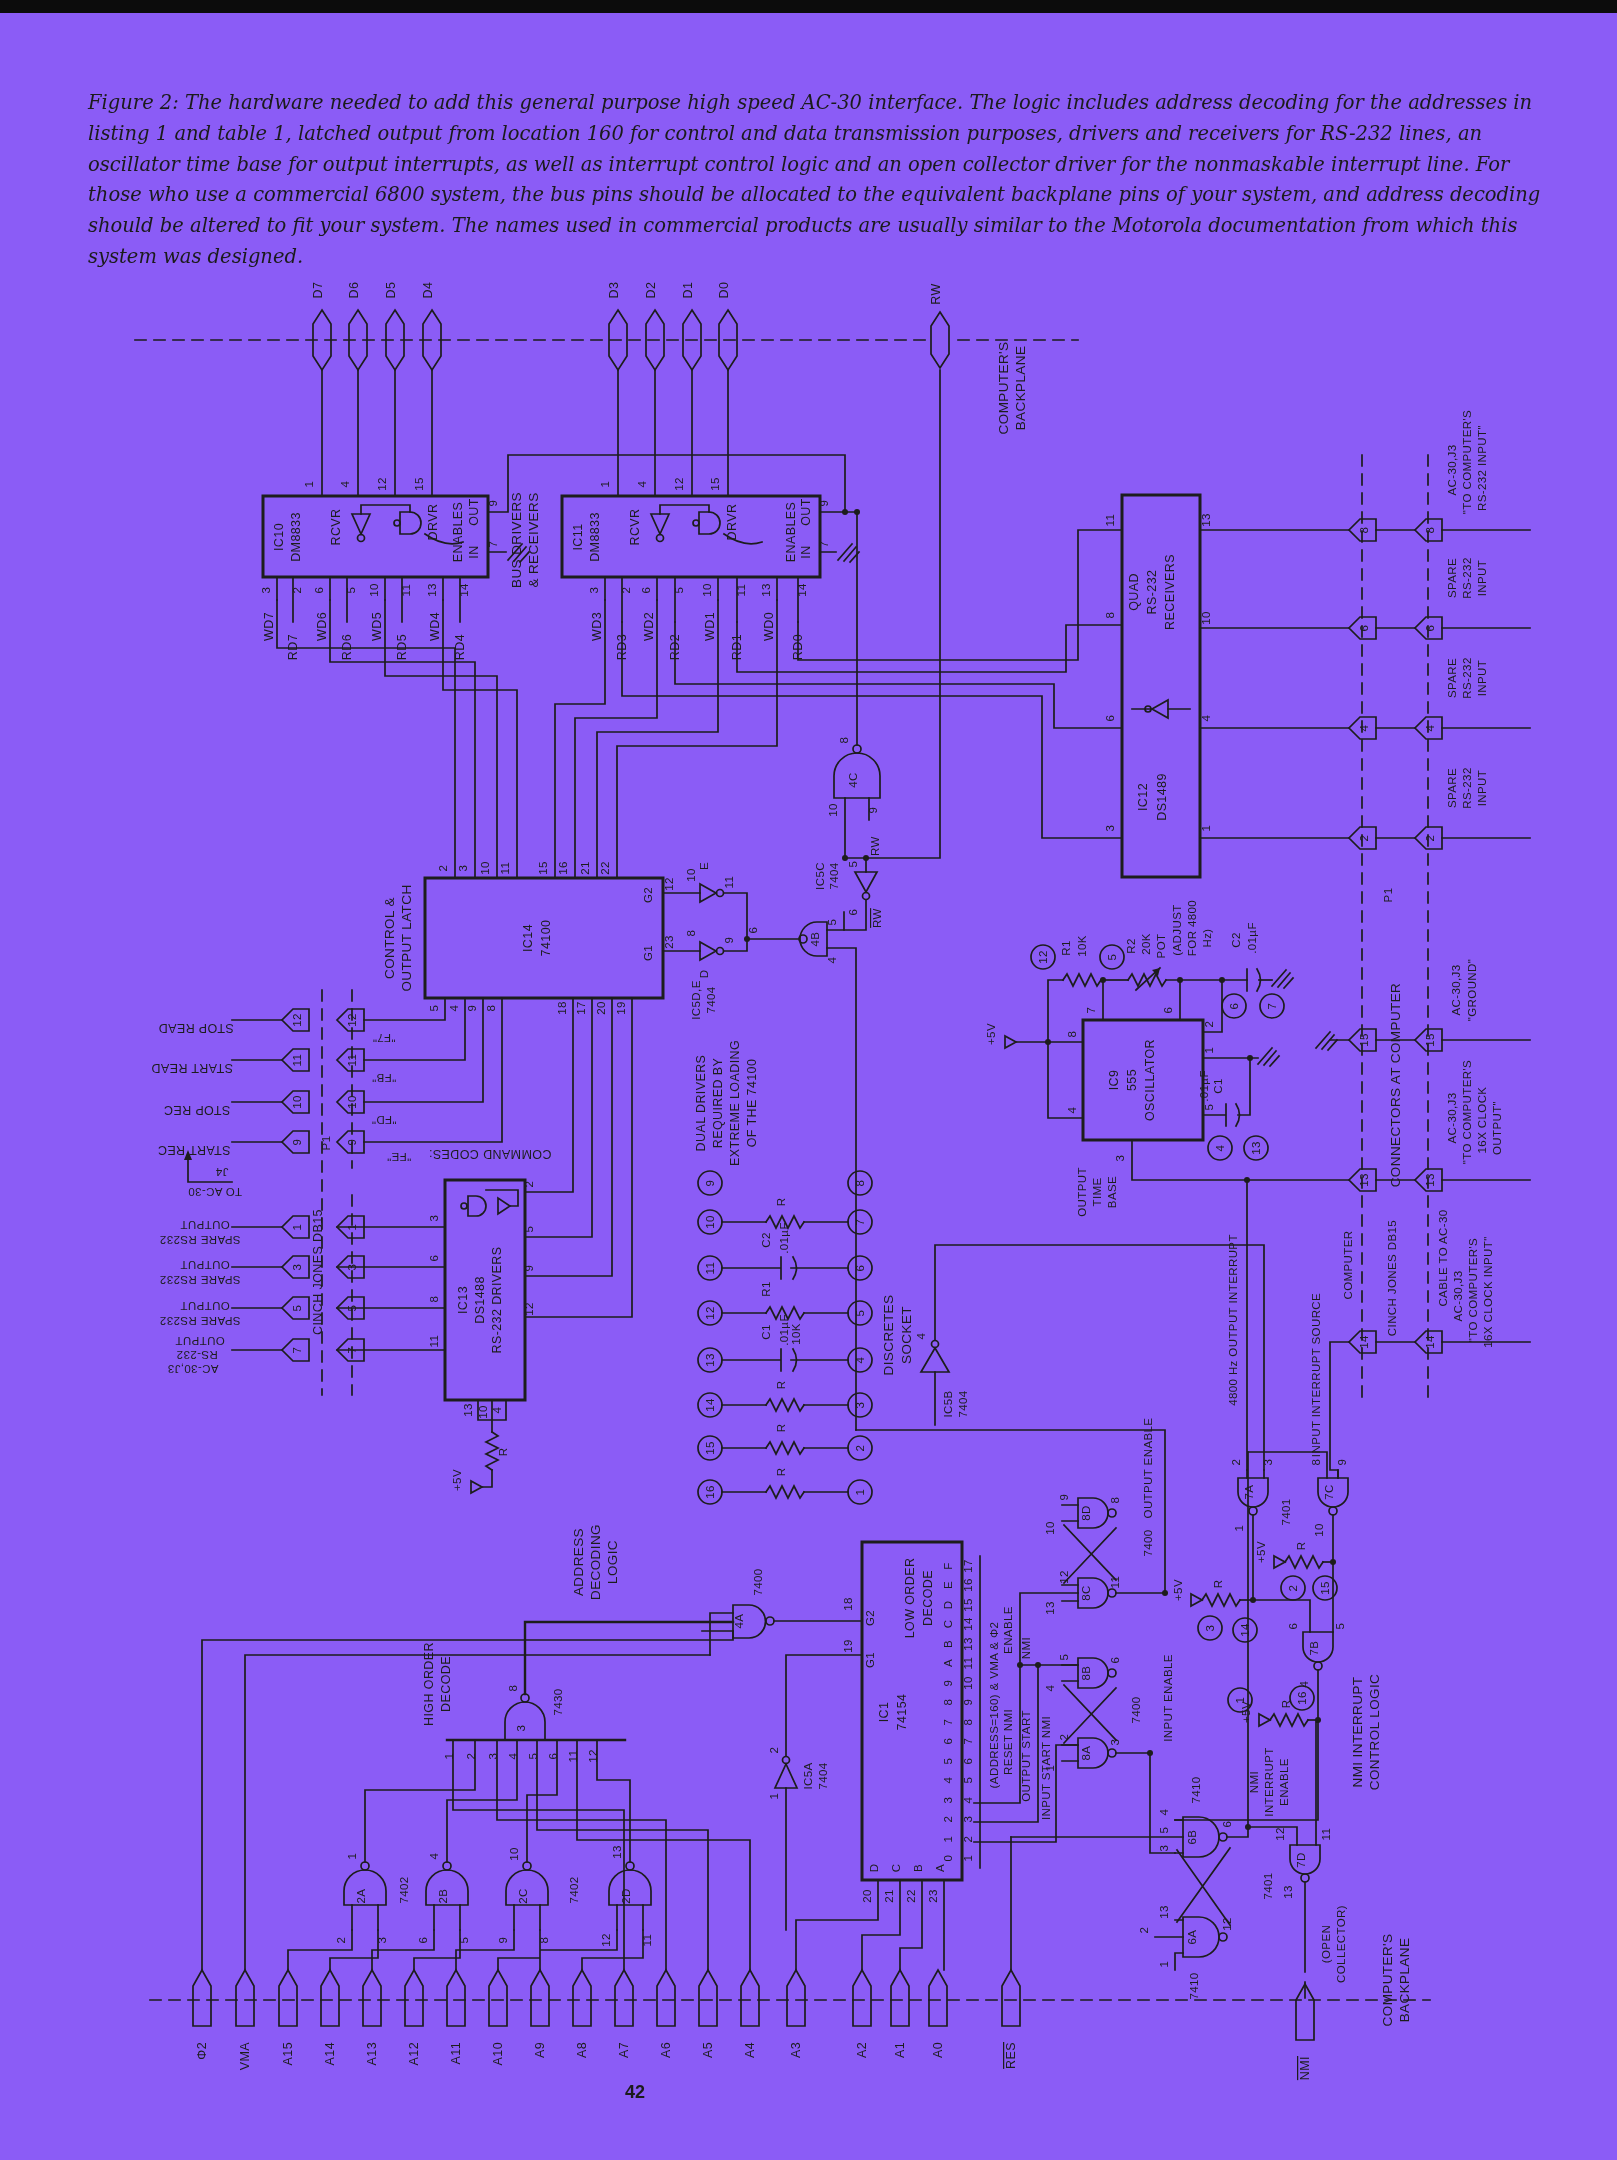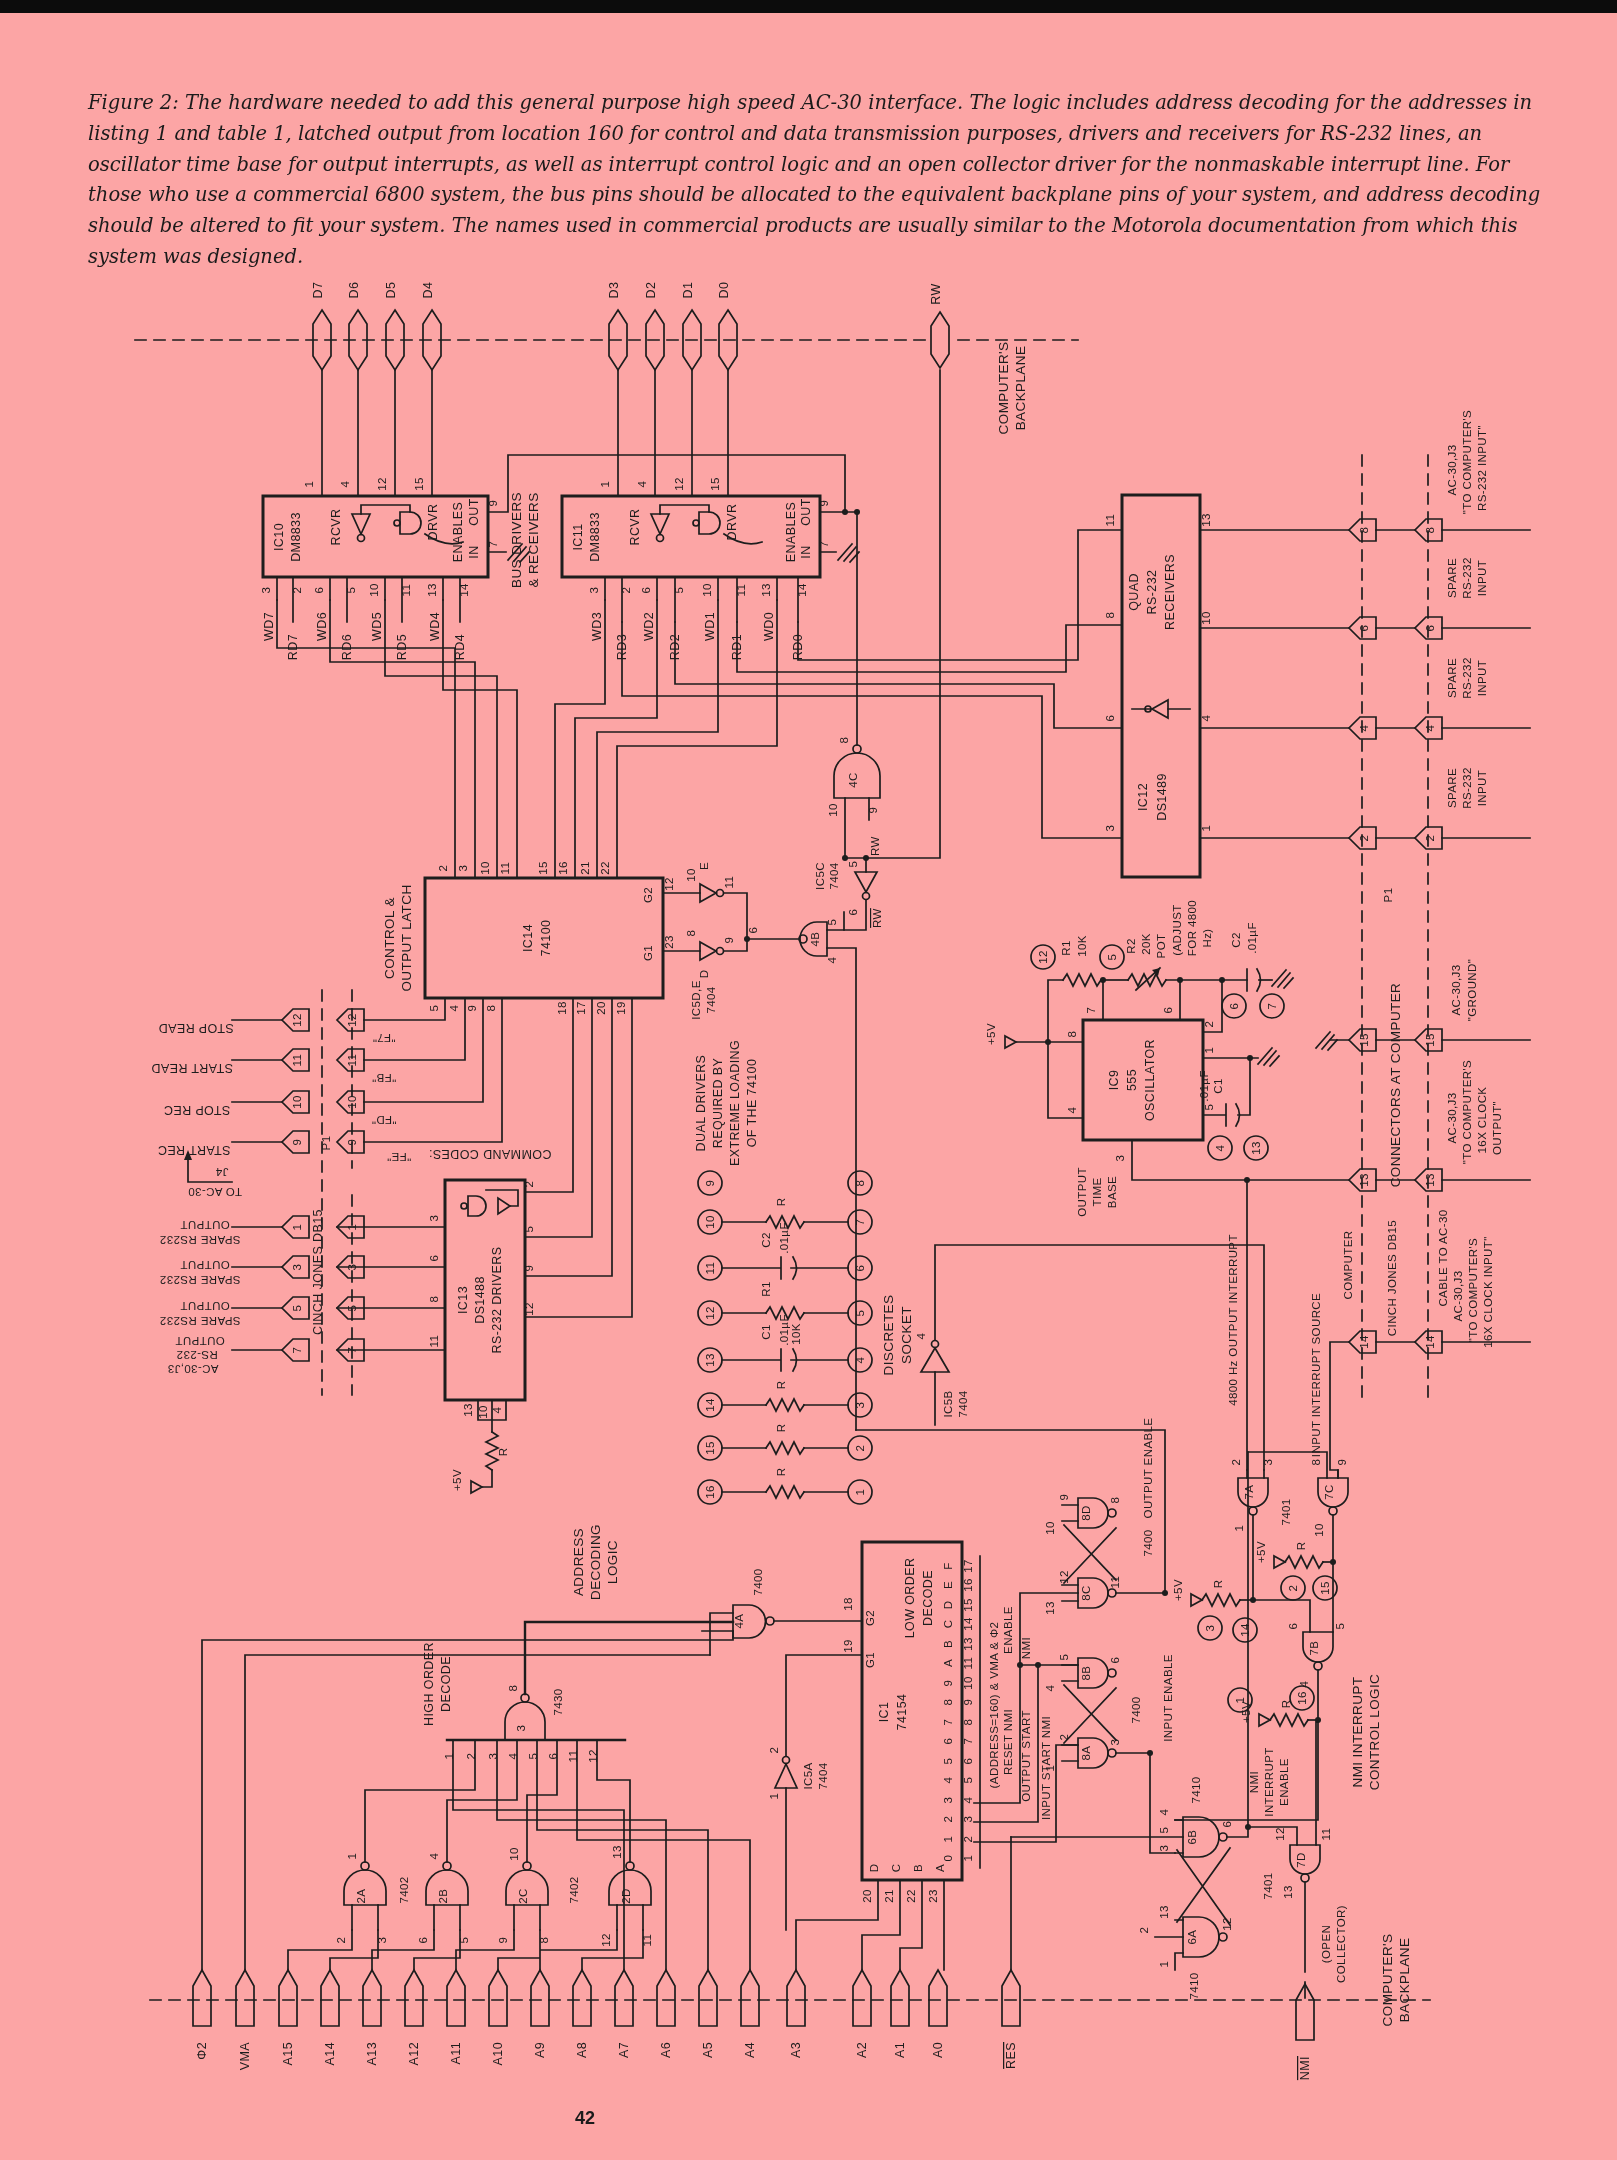--- a/index.html
+++ b/index.html
@@ -1,23 +1,23 @@
 <!DOCTYPE html>
 <html><head>
 <meta charset="utf-8">
 <style>
   html,body{margin:0;padding:0;background:#888;}
-  #page{position:relative;width:1617px;height:2160px;background:#fca5a5;overflow:hidden;
+  #page{position:relative;width:1617px;height:2160px;background:#8b5cf6;overflow:hidden;
         font-family:"Liberation Sans",sans-serif;}
   #scanbar{position:absolute;left:0;top:0;width:1617px;height:13px;background:#0c0c0c;}
   #caption{position:absolute;left:88px;top:88px;width:1456px;
            font-family:"DejaVu Serif",serif;font-style:italic;font-size:19.5px;
            line-height:1.58;color:#1b1b1b;}
-  #pageno{position:absolute;left:575px;top:2082px;width:70px;text-align:left;
-          font-size:18px;font-weight:bold;color:#1b1b1b;margin-top:26px;}
+  #pageno{position:absolute;left:575px;top:2082px;width:70px;text-align:right;
+          font-size:18px;font-weight:bold;color:#1b1b1b;}
   svg{position:absolute;left:0;top:0;}
   .w{stroke:#1d1d1d;stroke-width:1.7;fill:none;stroke-linecap:square;}
   .wd{stroke-dasharray:11 8;}
   .blk{stroke:#1d1d1d;stroke-width:3;fill:none;}
   .dot{fill:#1d1d1d;stroke:none;}
   text{font-family:"Liberation Sans",sans-serif;fill:#1d1d1d;font-size:12.5px;letter-spacing:.4px;}
   .tp{font-size:11.5px;}
   .tl{font-size:13.5px;}
   .ov{text-decoration:overline;}
   .mid{text-anchor:middle;}

